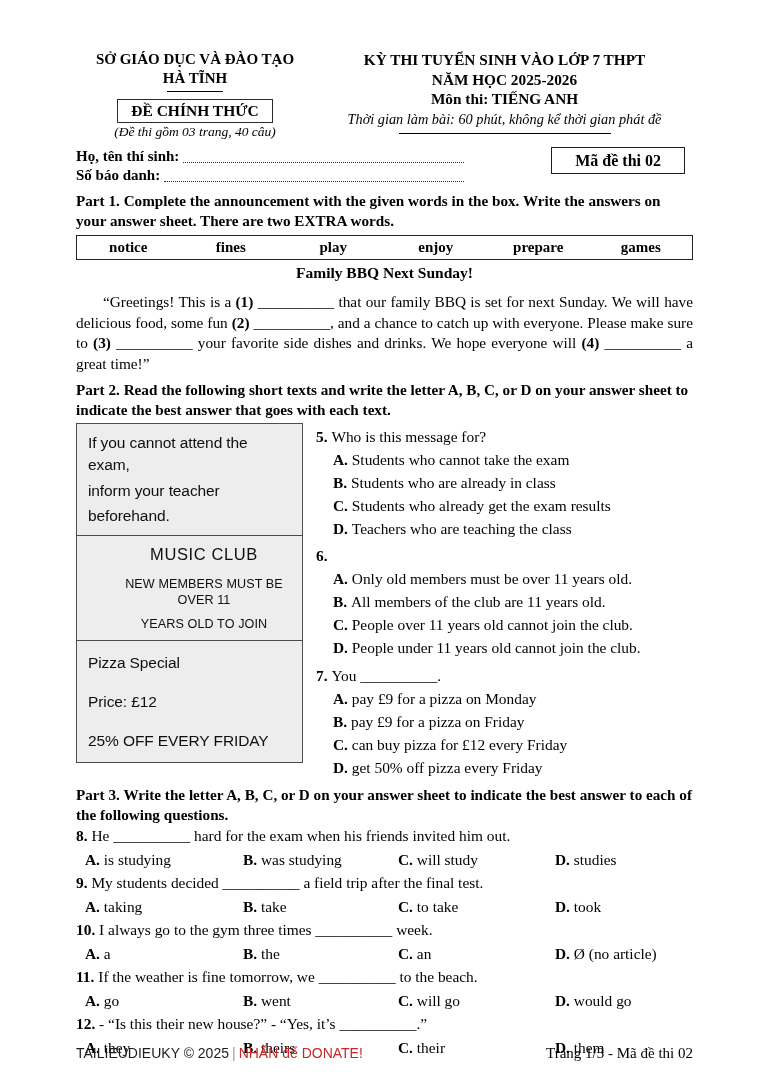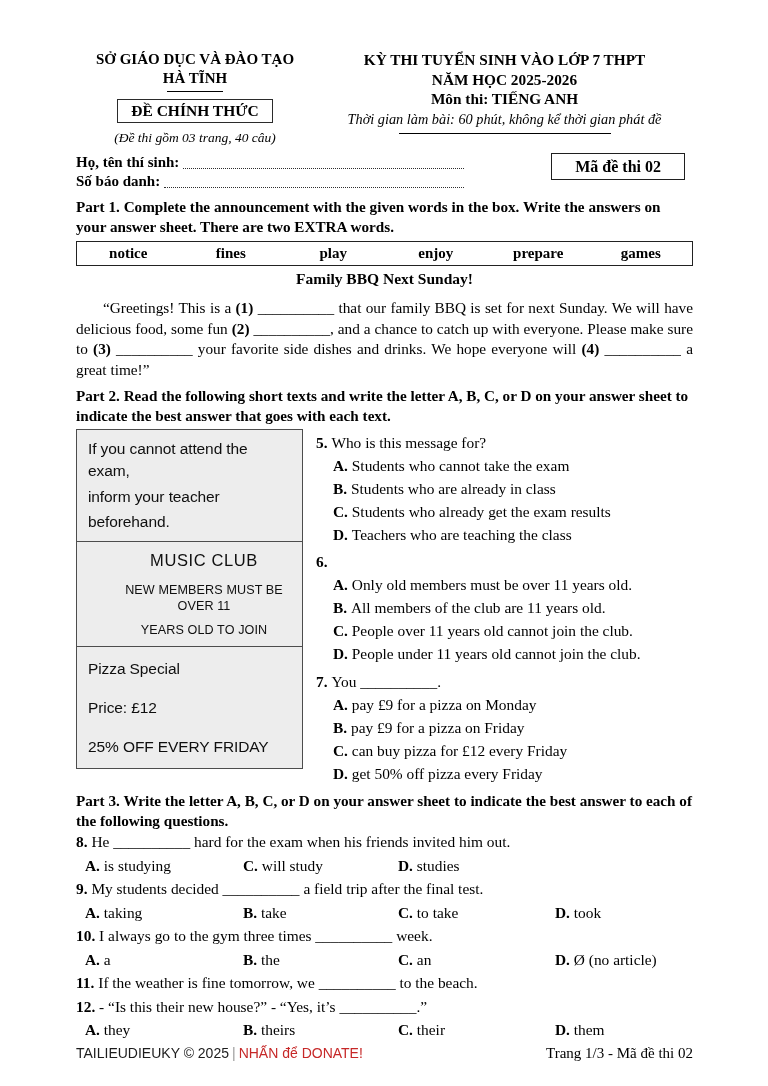--- a/index.html
+++ b/index.html
@@ -14,21 +14,21 @@
     color:#000;
     overflow:hidden;
   }
 
   
   .header{display:flex;align-items:flex-start;}
   .h-left{width:238px;flex-shrink:0;text-align:center;}
   .h-left .ln{font-weight:bold;font-size:15px;line-height:19px;}
   .shortrule{width:56px;border-bottom:1.6px solid #000;margin:3px auto 7px;}
   .official-box{display:inline-block;border:1.7px solid #2b2b2b;padding:2px 13px;font-weight:bold;font-size:15.5px;}
-  .h-note{font-style:italic;font-size:13.5px;margin-top:6px;line-height:18px;}
+  .h-note{font-style:italic;font-size:13.5px;margin-top:0;line-height:18px;}
   .h-right{flex:1;text-align:center;padding-left:2px;}
   .h-right .ln{font-weight:bold;font-size:15.3px;line-height:19.5px;}
   .h-right .it{font-style:italic;font-weight:normal;font-size:14.3px;line-height:19.5px;margin-top:1px;}
   .h-rule{width:212px;border-bottom:1.7px solid #000;margin:4px auto 0;}
 
   
   .candidate{display:flex;margin-top:6px;}
   .cand-lines{width:388px;}
   .cand-row{display:flex;font-size:15px;line-height:19px;}
   .cand-row .lbl{font-weight:bold;white-space:nowrap;}
@@ -181,20 +181,21 @@
       </div>
   </div>
 
   <div class="part-heading">Part 3. Write the letter A, B, C, or D on your answer sheet to indicate the best answer to each of the following questions.</div>
 
   <div id="p3-list">
       <div class="p3q">
         <div class="qline"><b class="qnum">8. </b><span class="qtext">He __________ hard for the exam when his friends invited him out.</span></div>
         <div class="optrow">
           <span class="oc"><b class="optletter">A. </b><span class="opttext">is studying</span></span>
+          <span class="oc"><b class="optletter">B. </b><span class="opttext">was studying</span></span>
           <span class="oc"><b class="optletter">C. </b><span class="opttext">will study</span></span>
           <span class="oc"><b class="optletter">D. </b><span class="opttext">studies</span></span>
         </div>
       </div>
       <div class="p3q">
         <div class="qline"><b class="qnum">9. </b><span class="qtext">My students decided __________ a field trip after the final test.</span></div>
         <div class="optrow">
           <span class="oc"><b class="optletter">A. </b><span class="opttext">taking</span></span>
           <span class="oc"><b class="optletter">B. </b><span class="opttext">take</span></span>
           <span class="oc"><b class="optletter">C. </b><span class="opttext">to take</span></span>
@@ -205,20 +206,26 @@
         <div class="qline"><b class="qnum">10. </b><span class="qtext">I always go to the gym three times __________ week.</span></div>
         <div class="optrow">
           <span class="oc"><b class="optletter">A. </b><span class="opttext">a</span></span>
           <span class="oc"><b class="optletter">B. </b><span class="opttext">the</span></span>
           <span class="oc"><b class="optletter">C. </b><span class="opttext">an</span></span>
           <span class="oc"><b class="optletter">D. </b><span class="opttext">Ø (no article)</span></span>
         </div>
       </div>
       <div class="p3q">
         <div class="qline"><b class="qnum">11. </b><span class="qtext">If the weather is fine tomorrow, we __________ to the beach.</span></div>
+        <div class="optrow">
+          <span class="oc"><b class="optletter">A. </b><span class="opttext">go</span></span>
+          <span class="oc"><b class="optletter">B. </b><span class="opttext">went</span></span>
+          <span class="oc"><b class="optletter">C. </b><span class="opttext">will go</span></span>
+          <span class="oc"><b class="optletter">D. </b><span class="opttext">would go</span></span>
+        </div>
       </div>
       <div class="p3q">
         <div class="qline"><b class="qnum">12. </b><span class="qtext">- “Is this their new house?” - “Yes, it’s __________.”</span></div>
         <div class="optrow">
           <span class="oc"><b class="optletter">A. </b><span class="opttext">they</span></span>
           <span class="oc"><b class="optletter">B. </b><span class="opttext">theirs</span></span>
           <span class="oc"><b class="optletter">C. </b><span class="opttext">their</span></span>
           <span class="oc"><b class="optletter">D. </b><span class="opttext">them</span></span>
         </div>
       </div>

